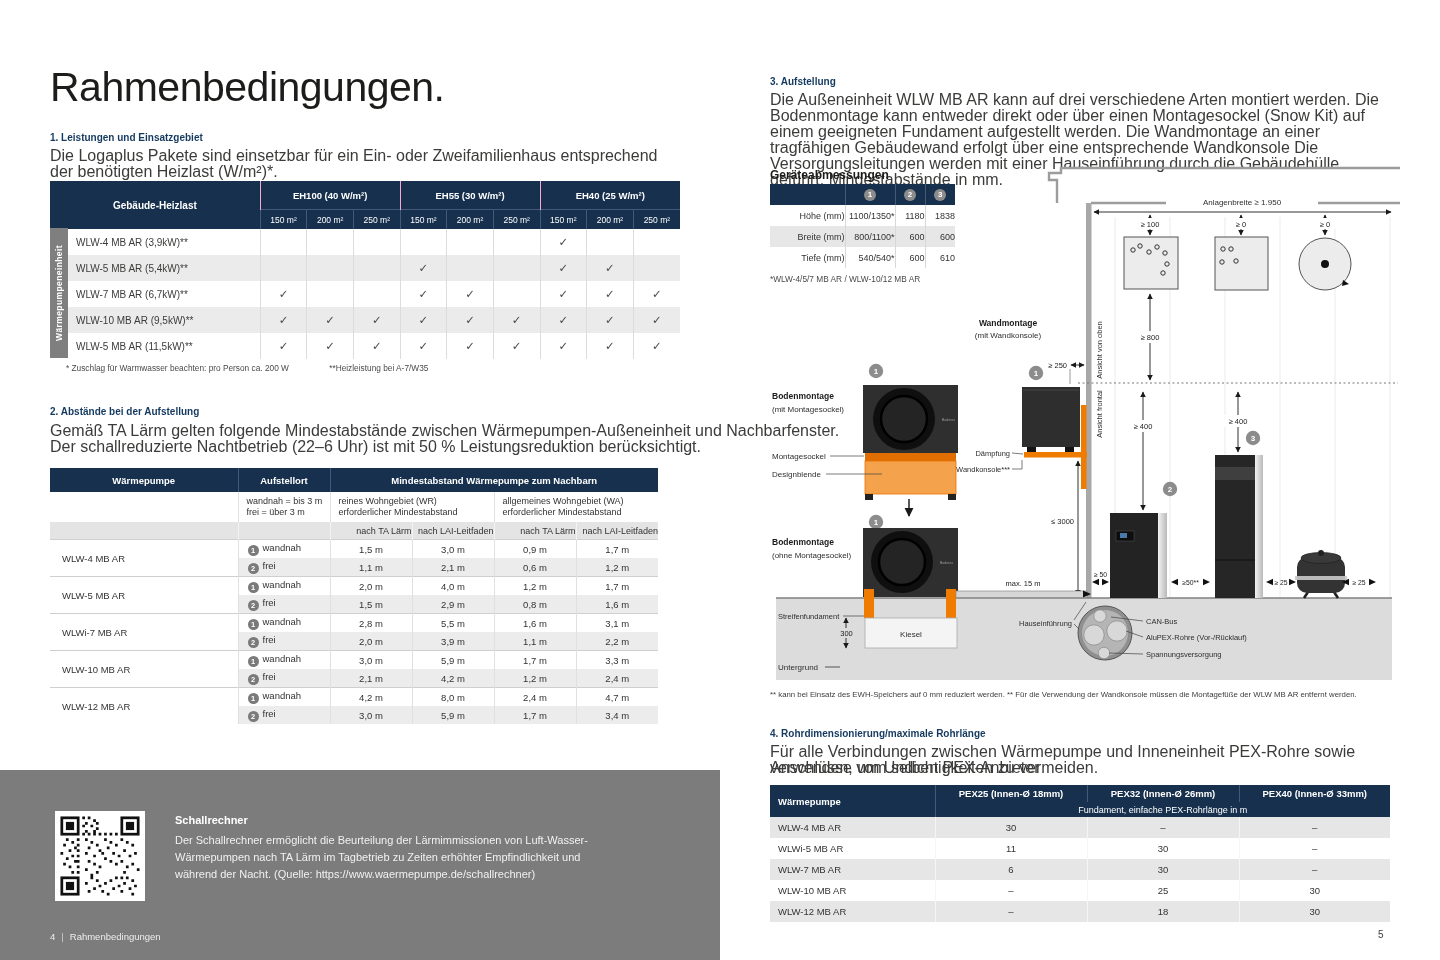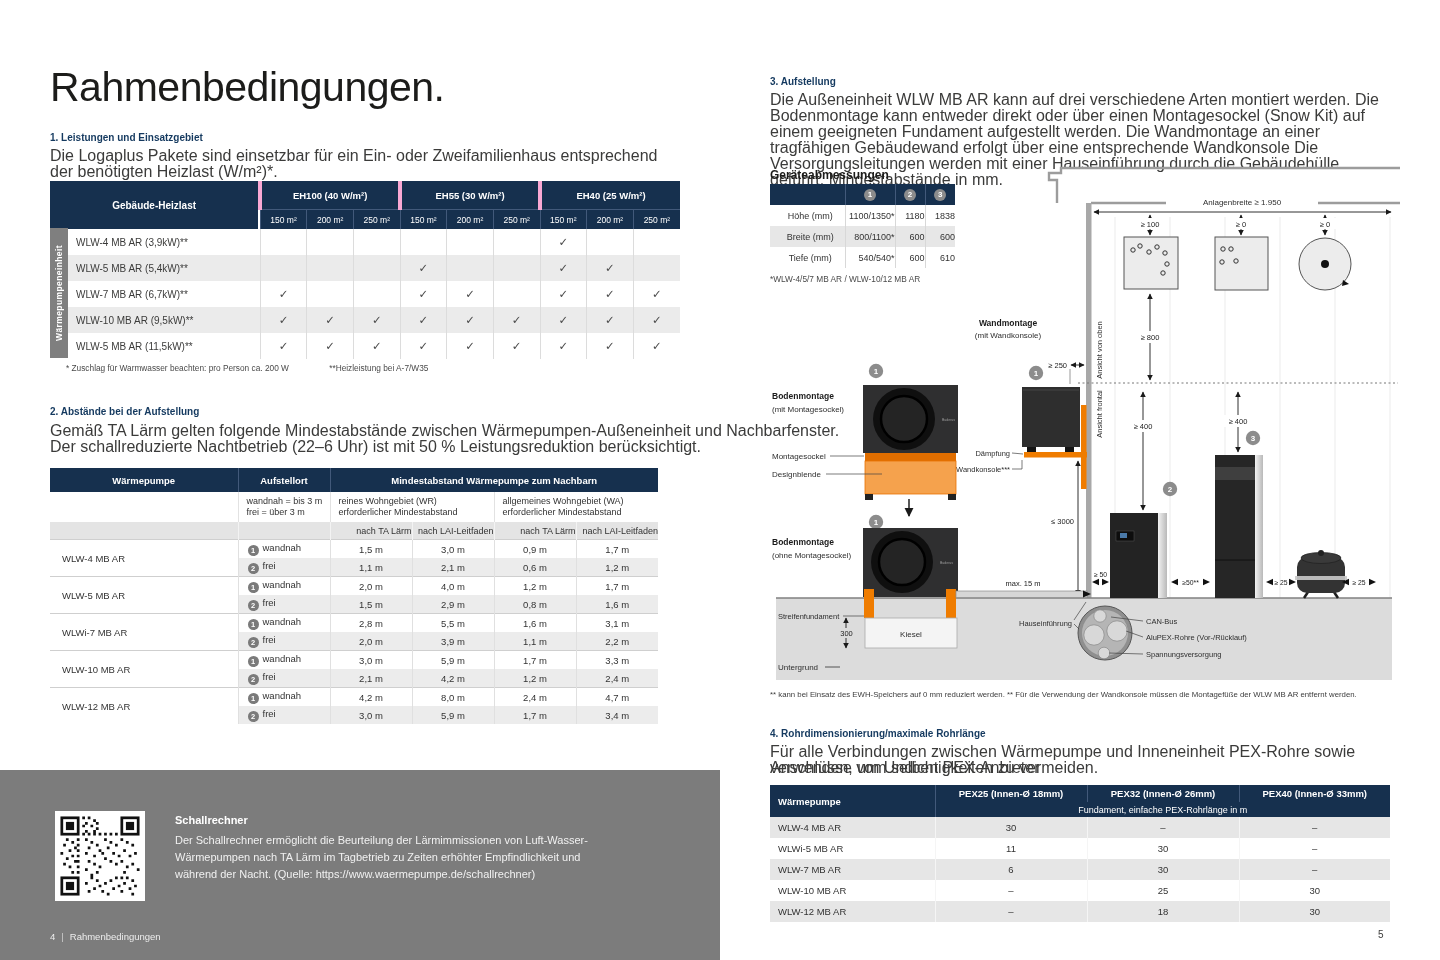--- a/index.html
+++ b/index.html
@@ -11,21 +11,21 @@
   .body-txt{font-size:16px;line-height:16px;color:#3b3b3a}
   .foot-txt{font-size:8.3px;color:#4a4a4a}
 
   table.dtab{border-collapse:collapse;table-layout:fixed}
   table.dtab th,table.dtab td{padding:0;font-weight:normal;overflow:hidden;white-space:nowrap}
 
   
   #t1{width:630px}
   #t1 thead th{background:#16304e;color:#fff;text-align:center}
   #t1 .t1-name{font-size:10px;font-weight:bold}
-  #t1 .t1-group{font-size:9.5px;font-weight:bold;height:28px;border-left:4px solid #f9a8d4}
+  #t1 .t1-group{font-size:9.5px;font-weight:bold;height:28px;border-left:1px solid #f9a8d4}
   #t1 .t1-sub{font-size:8.5px;height:19px;border-left:1px solid #42597a;border-top:1px solid #42597a}
   #t1 tbody td{height:26px;font-size:10px}
   #t1 td.t1n{text-align:left;padding-left:26px}
   #t1 td.chk{text-align:center;font-size:11.5px;color:#4d4d4d;border-left:1px solid #dcdcdc}
   #t1 tr.alt td{background:#ebebeb}
   .t1side{left:50px;top:228px;width:18px;height:130px;background:#7f7f7f}
   .t1side span{position:absolute;left:50%;top:50%;transform:translate(-50%,-50%) rotate(-90deg);
                white-space:nowrap;font-size:8.5px;font-weight:bold;color:#fff;letter-spacing:.4px}
 
   
@@ -38,21 +38,21 @@
   #t2 tr.wn td{background:#fff;border-top:1px solid #cfcfcf}
   #t2 tr.fr td{background:#ececec}
   #t2 td.loc{text-align:left;padding-left:9px}
   .bdg{display:inline-block;width:11px;height:11px;border-radius:50%;background:#7a7a7a;color:#fff;
        font-size:7.5px;line-height:11px;text-align:center;font-weight:bold;margin-right:4px;vertical-align:-2px}
 
   
   #t3{width:185px;font-size:9px;color:#333}
   #t3 thead th{background:#16304e;height:21px;border-left:1px solid #42597a}
   #t3 tbody td{height:21px;text-align:right;border-left:1px solid #d8d8d8}
-  #t3 td.t3l{text-align:center;padding-left:6px;border-left:none}
+  #t3 td.t3l{text-align:right;padding-left:6px;border-left:none}
   #t3 tr.alt td{background:#e7e7e7}
   .bdg3{display:inline-block;width:12px;height:12px;border-radius:50%;background:#8c8c8c;color:#fff;
         font-size:8px;line-height:12px;text-align:center;font-weight:bold}
 
   
   #t4{width:620px;font-size:9.5px;color:#333}
   #t4 .h-name{background:#16304e;color:#fff;text-align:left;padding-left:8px;font-weight:bold;vertical-align:middle;font-size:9.5px}
   #t4 th.pex{background:#16304e;color:#fff;height:17px;font-size:9.5px;font-weight:bold;border-left:1px solid #42597a}
   #t4 th.spn{background:#16304e;color:#fff;height:15px;font-size:9px;font-weight:normal;border-left:1px solid #42597a}
   #t4 tbody td{height:21px;text-align:center;border-left:1px solid #f5f5f5}

